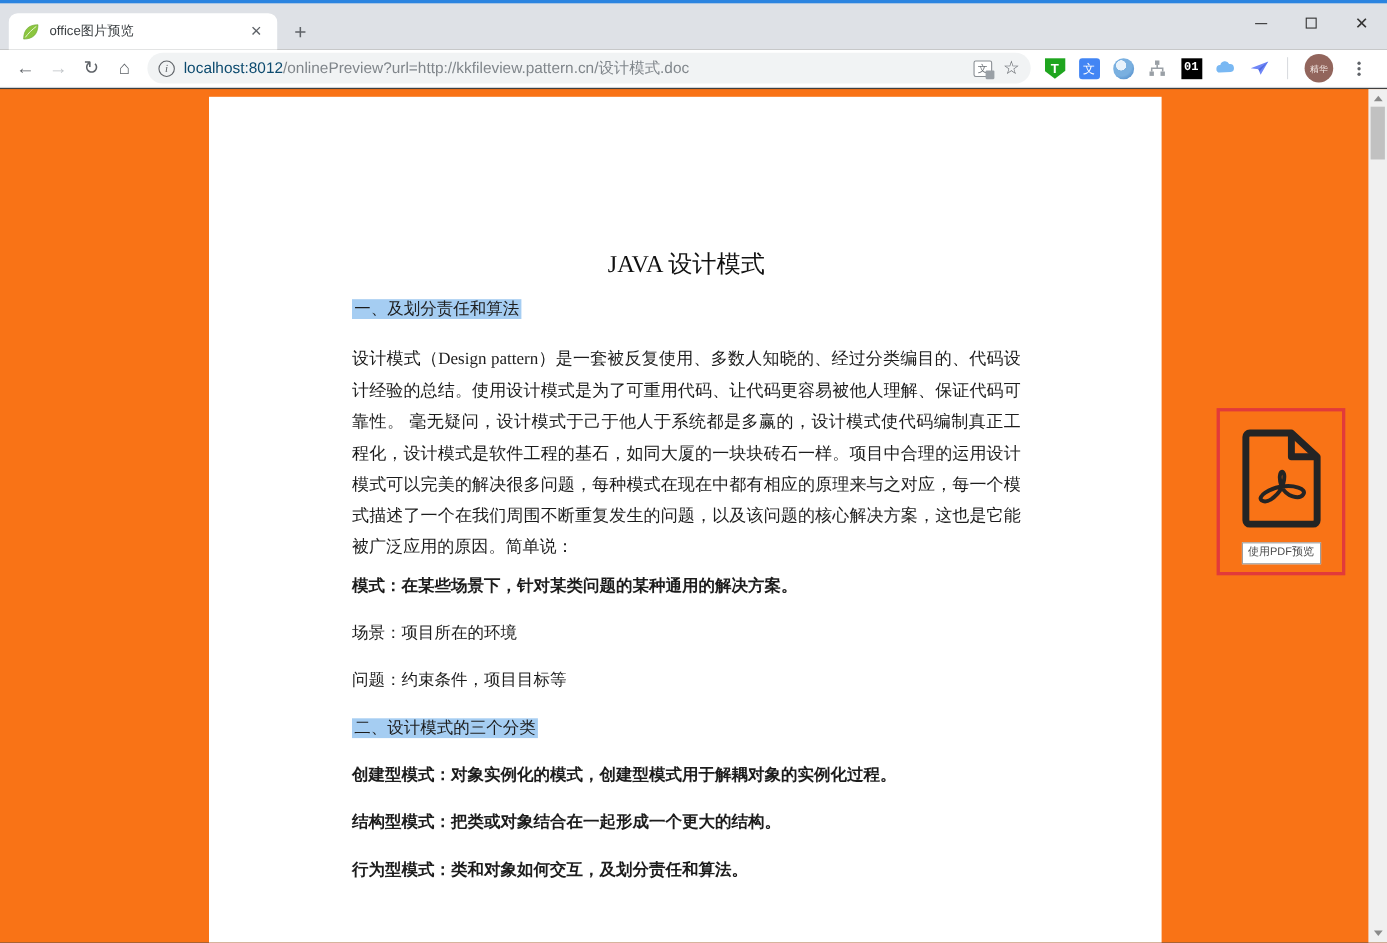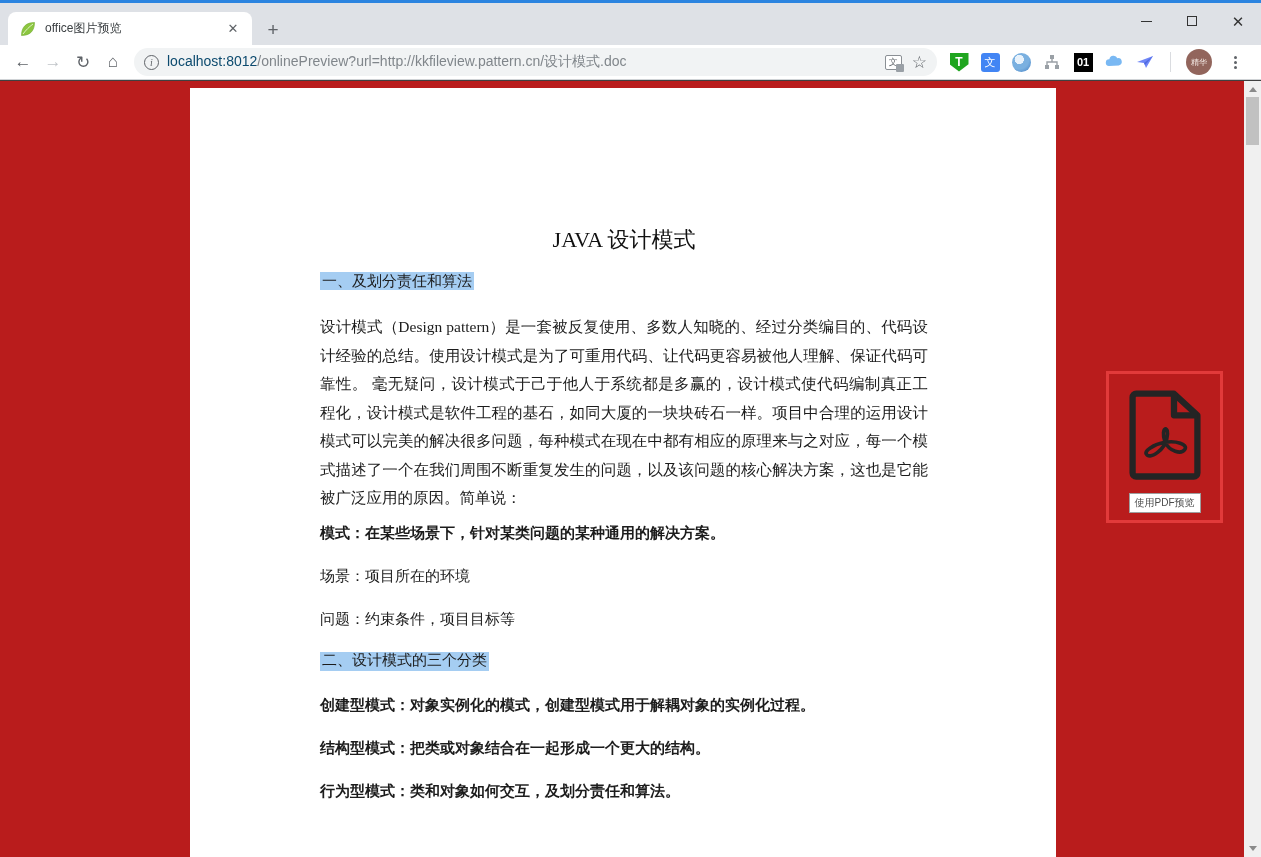--- a/index.html
+++ b/index.html
@@ -60,41 +60,41 @@
     justify-content:center; }
   .ext-shield { width:19px; height:19px; background:#1fa51f;
     clip-path:polygon(0 0,100% 0,100% 62%,50% 100%,0 62%); color:#fff;
     font-weight:bold; font-size:12px; display:flex; align-items:center;
     justify-content:center; }
   .ext-gtrans { width:19px; height:19px; background:#4285f4; border-radius:3px;
     color:#fff; font-size:11px; display:flex; align-items:center; justify-content:center; }
   .ext-swirl { width:19px; height:19px; border-radius:50%;
     background:radial-gradient(circle at 38% 34%, #e8f2fb 26%, #7ab0e0 28% 55%, #3f7cc0 100%); }
   .ext-01 { width:19px; height:19px; background:#000; color:#fff;
-    font-family:Liberation Sans, sans-serif; font-size:11px;
+    font-family:Liberation Mono, monospace; font-size:11px;
     font-weight:bold; display:flex; align-items:center; justify-content:center; }
   .divider { width:1px; height:20px; background:#dadce0; margin:0 4px; }
   .avatar { width:26px; height:26px; border-radius:50%; background:#92655c;
     color:#f4e9e4; font-size:8px; display:flex; align-items:center;
     justify-content:center; cursor:pointer; letter-spacing:0; }
   .menu-dots { width:24px; display:flex; flex-direction:column; align-items:center;
     gap:2px; cursor:pointer; padding:4px 0; }
   .menu-dots i { width:3px; height:3px; border-radius:50%; background:#5f6368; display:block; }
 
   
-  .content { position:absolute; top:81px; left:0; right:0; bottom:0; background:#b91c1c; }
+  .content { position:absolute; top:81px; left:0; right:0; bottom:0; background:#f97316; }
   .page { position:absolute; left:190px; top:7px; width:866px; bottom:0;
     background:#fff; overflow:hidden;
     font-family:"Liberation Serif","DejaVu Serif",serif; color:#1c1c1c; }
   .page-inner { padding:0 128px 0 130px; }
   .doc-title { margin-top:137px; text-align:center; font-size:22px; font-weight:normal;
     line-height:30px; color:#111; }
   .hl { display:inline; background:#a5cdf2; padding:1px 2px; }
   .doc-h { margin-top:16px; font-size:15px; line-height:20px; font-weight:normal; }
-  .doc-h2 { margin-top:23px; font-size:15px; line-height:20px; font-weight:normal;font-family:Liberation Mono, monospace; }
+  .doc-h2 { margin-top:23px; font-size:15px; line-height:20px; font-weight:normal; }
   .doc-p { margin-top:22px; font-size:15.5px; line-height:28.5px; text-align:justify;
     color:#1c1c1c; }
   .doc-line { margin-top:24px; font-size:15px; line-height:19px; }
   .doc-line.tight { margin-top:11px; }
   .doc-line.b { font-weight:bold; }
 
   
   .pdf-btn { position:absolute; left:1106px; top:290px; width:117px; height:152px;
     border:3px solid #e23a3a; cursor:pointer; }
   .pdf-icon-wrap { position:absolute; top:14px; left:50%; transform:translateX(-50%);

